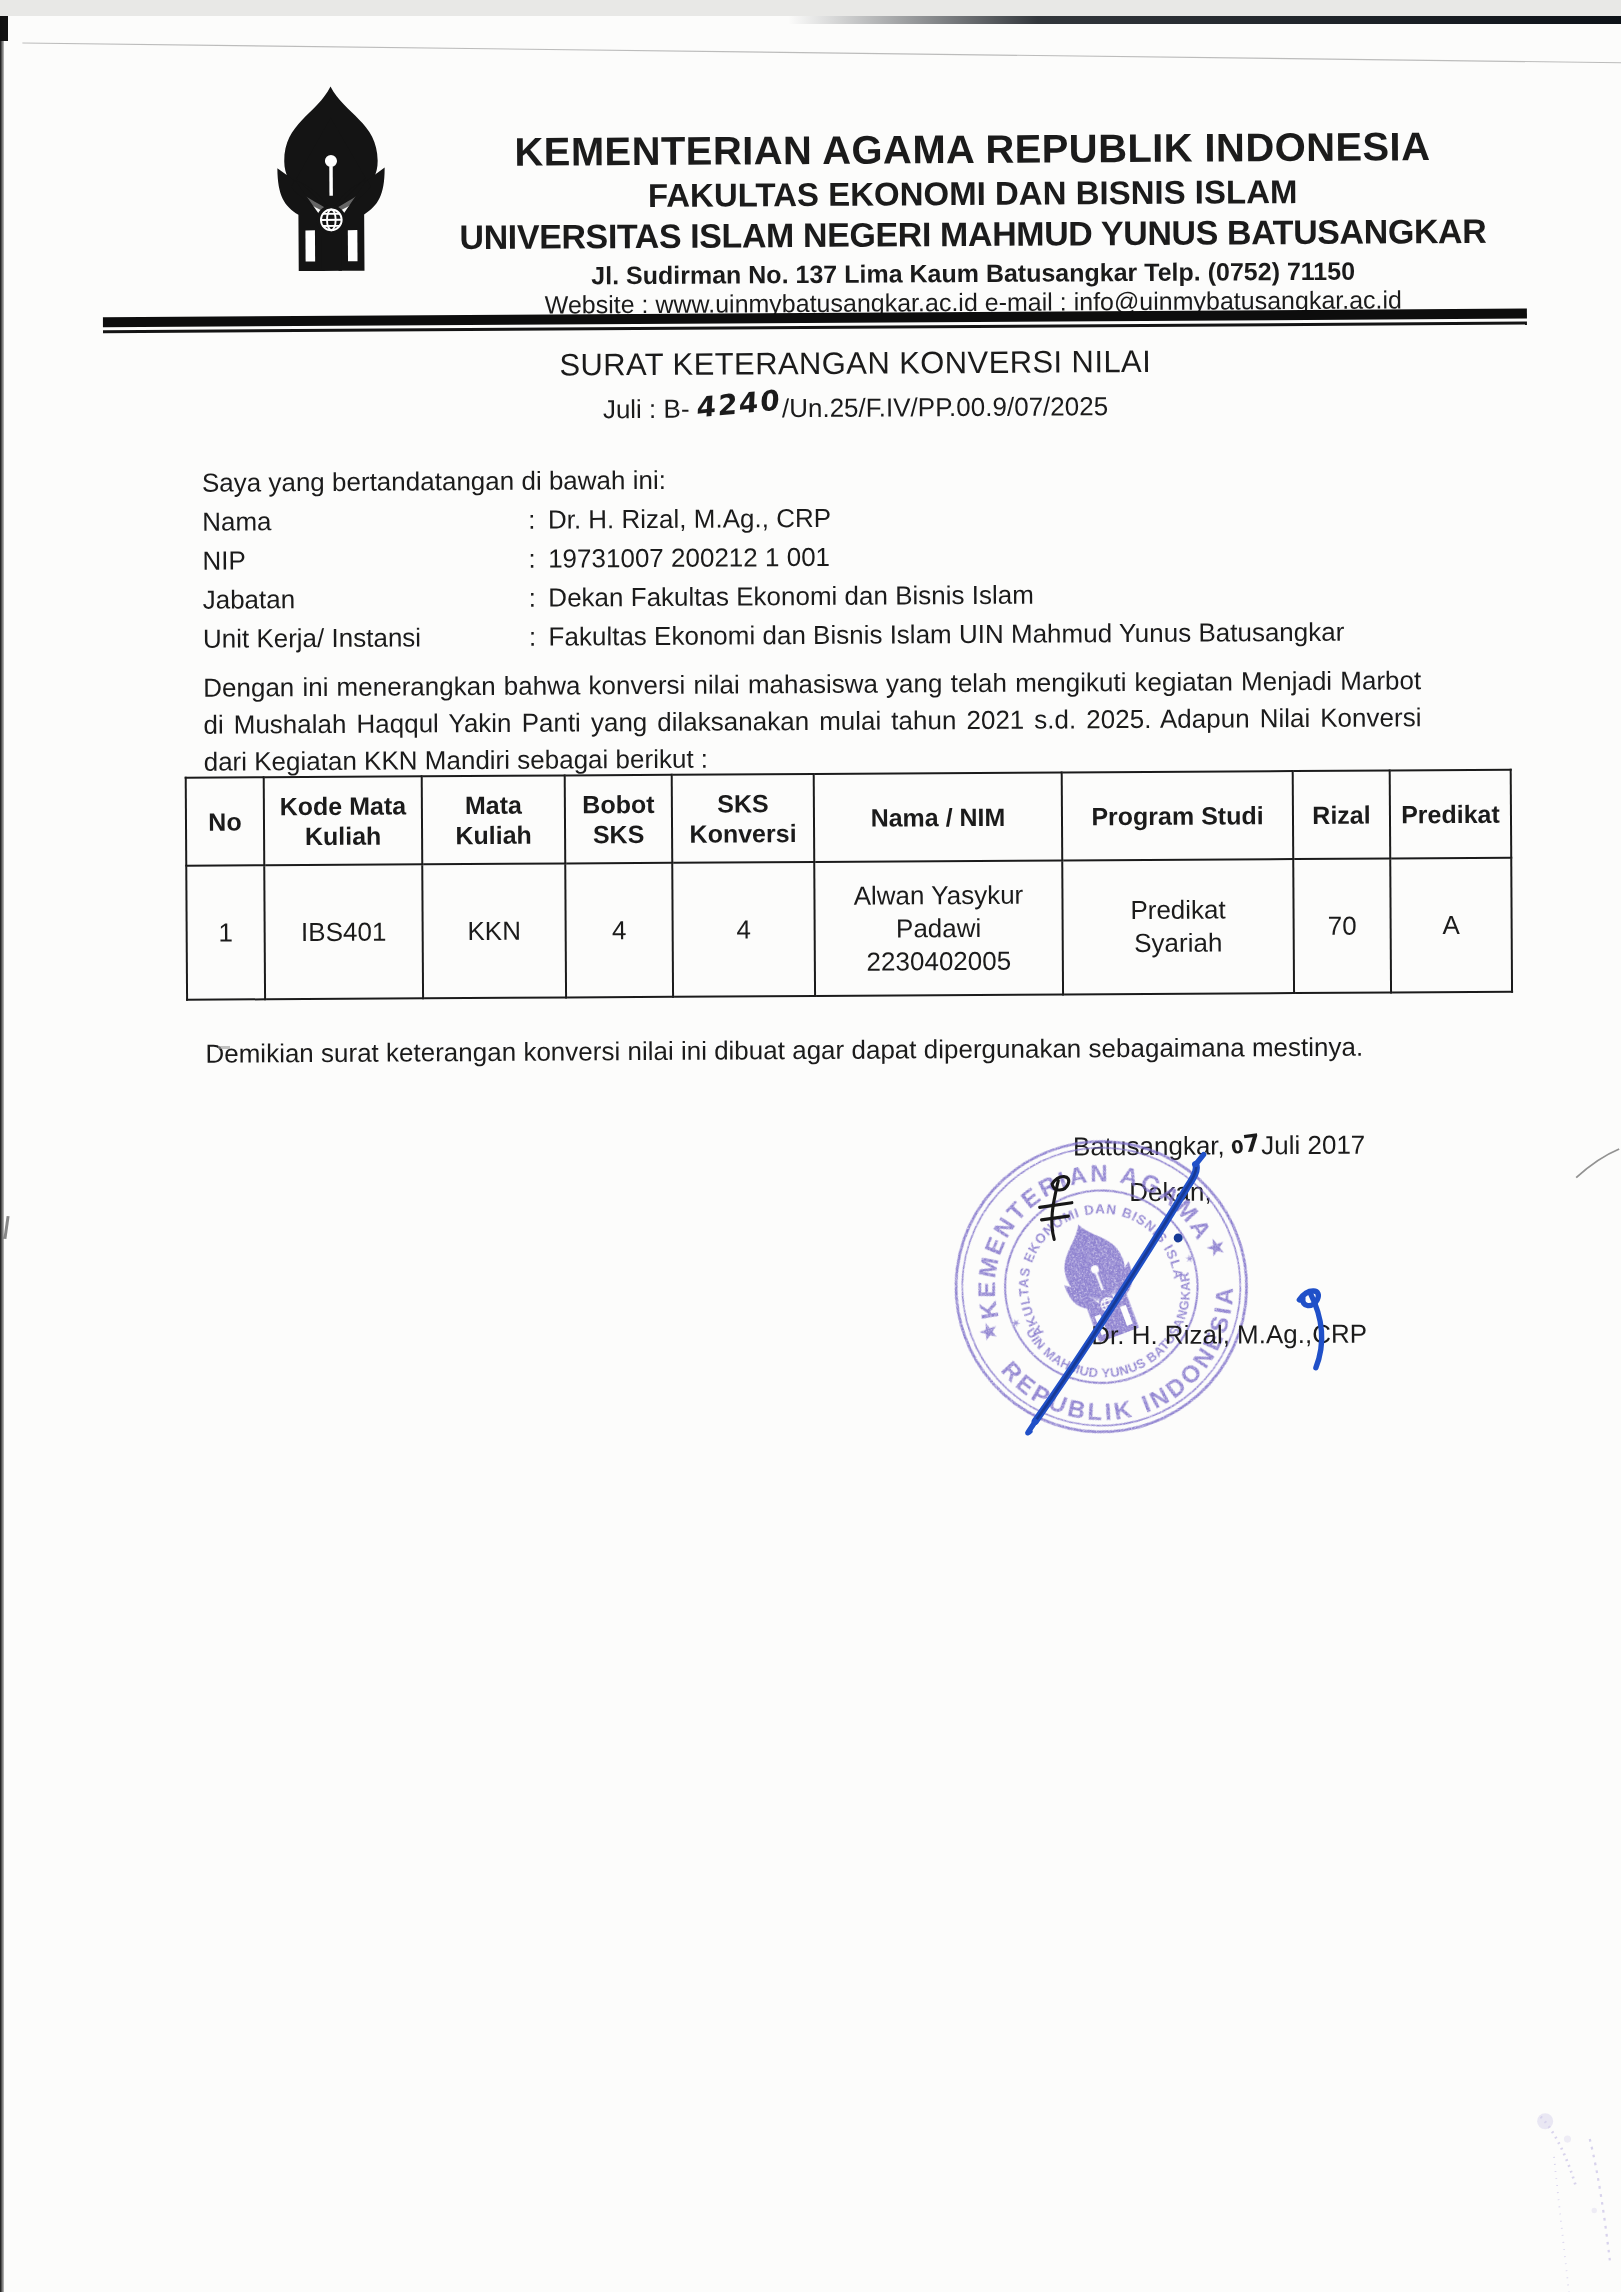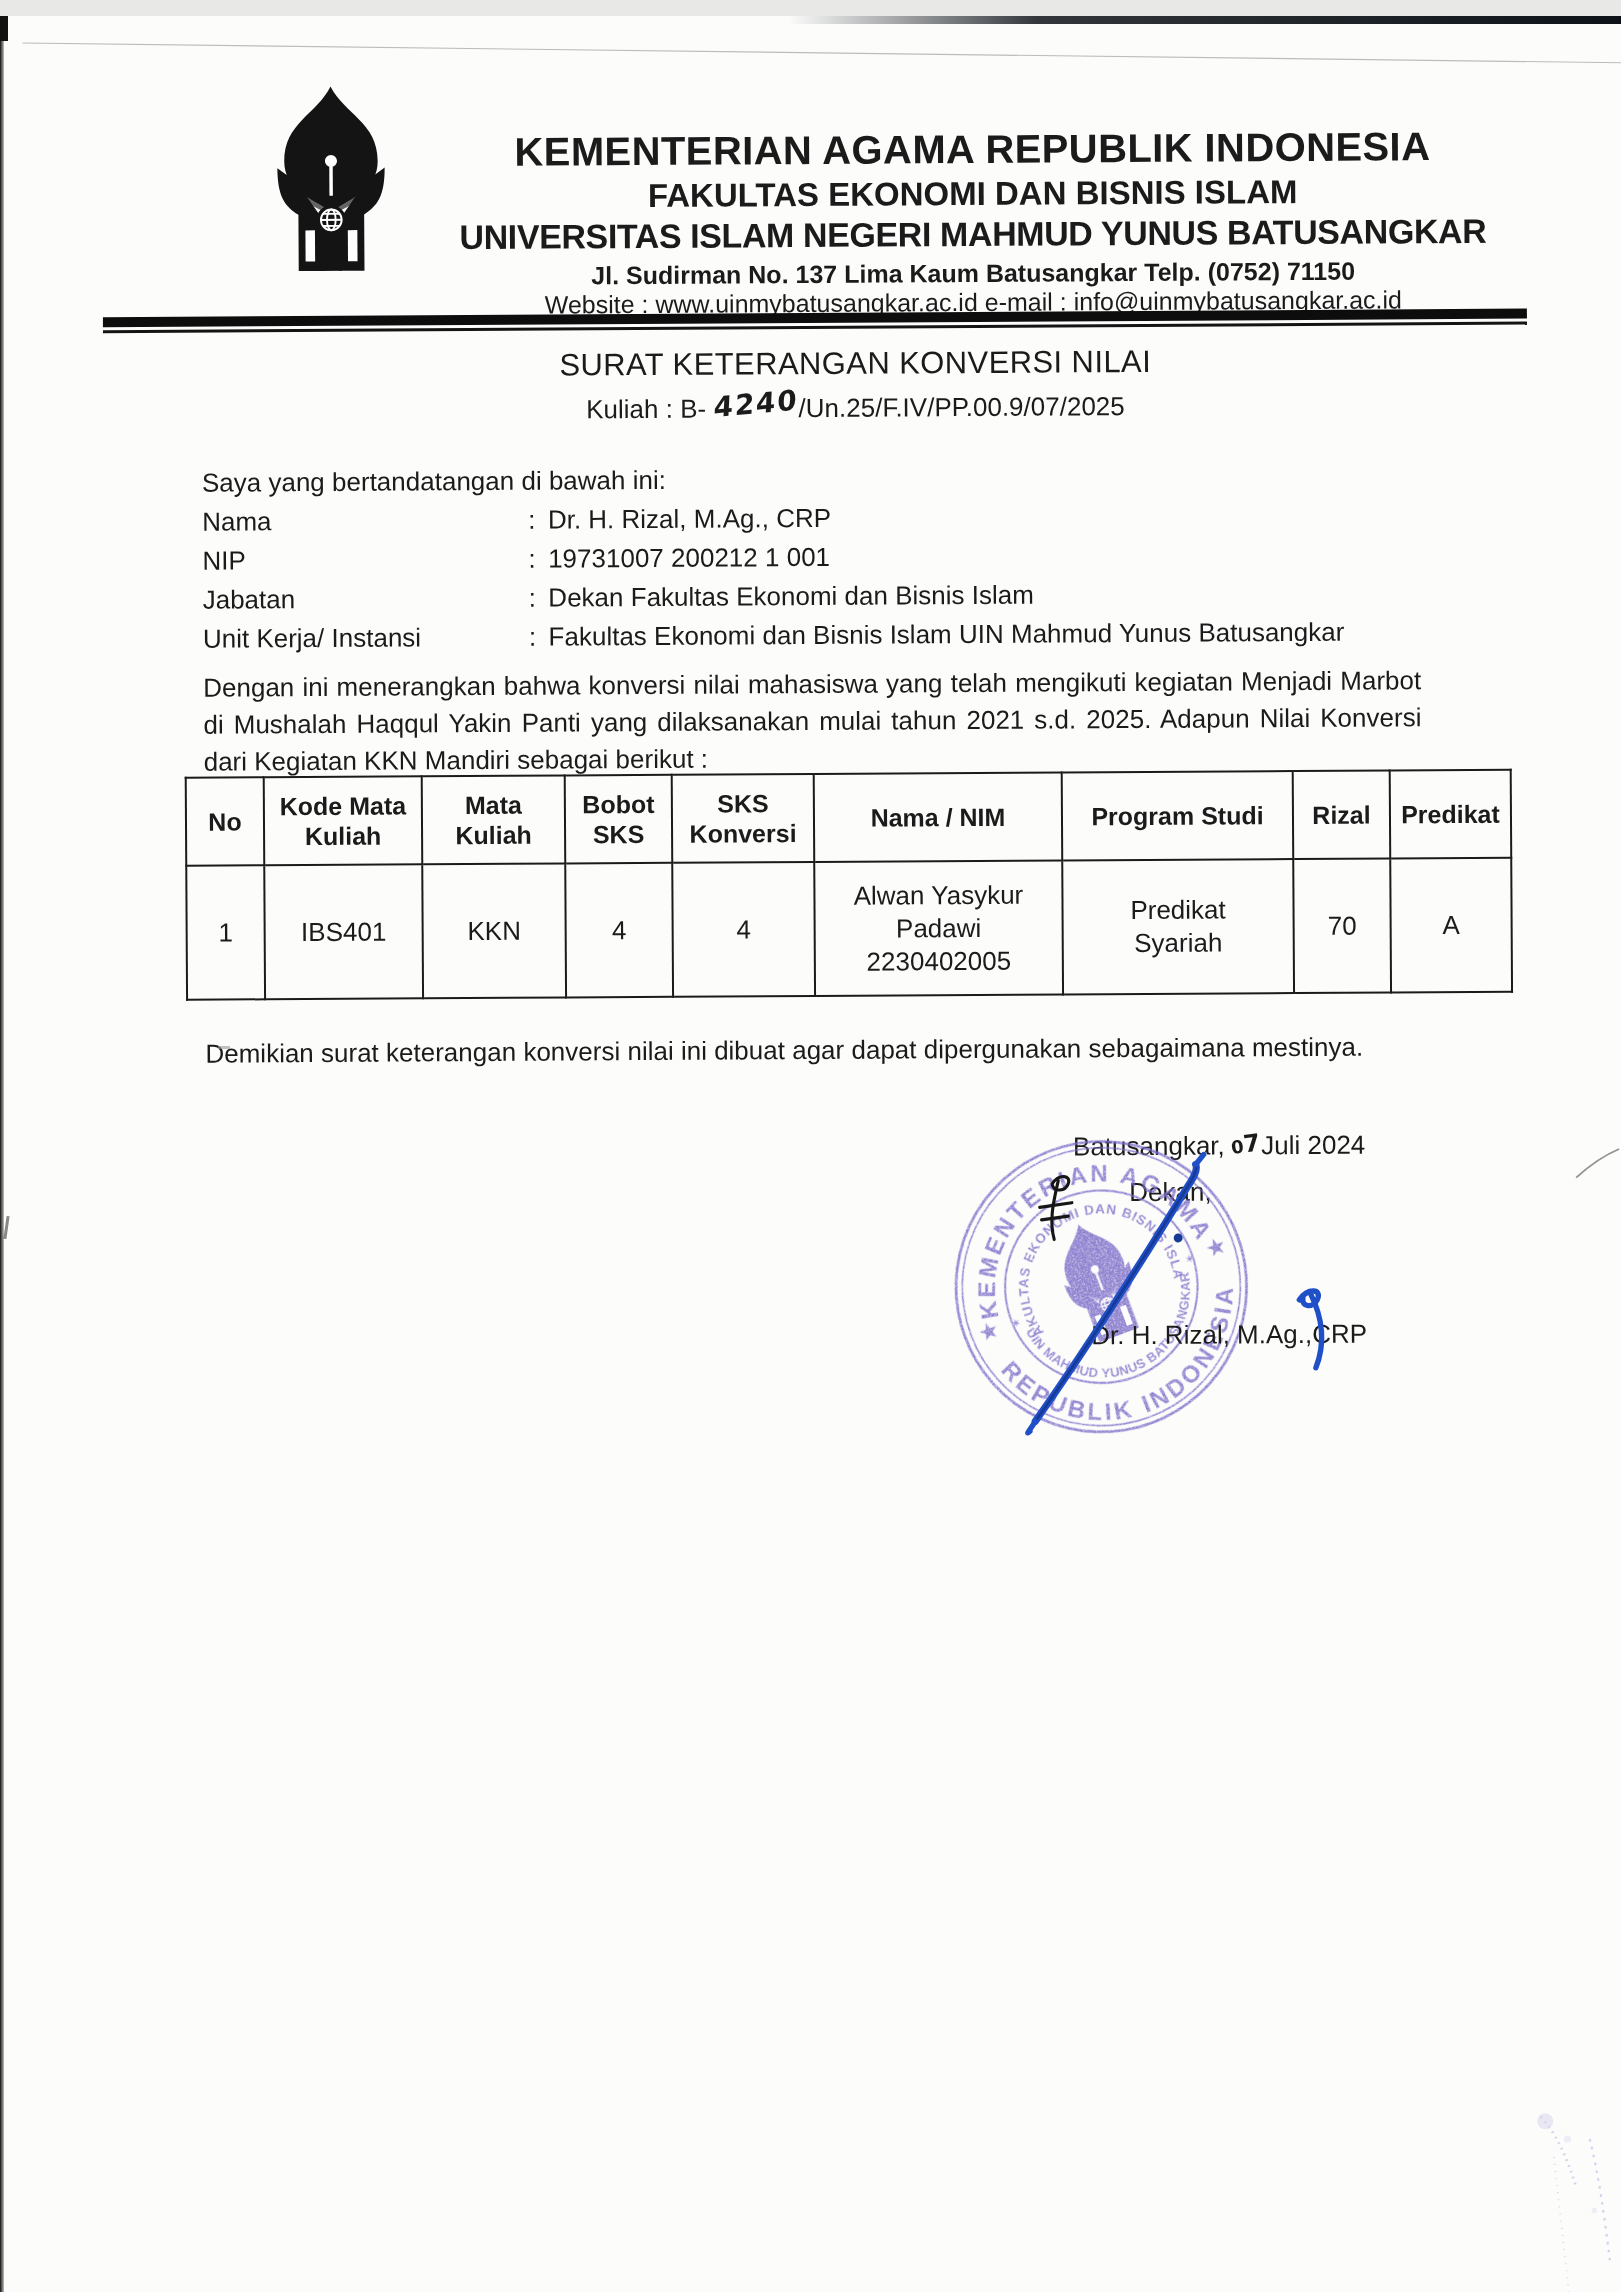--- a/index.html
+++ b/index.html
@@ -107,21 +107,21 @@
       <div class="lh4">Jl.  Sudirman No. 137 Lima Kaum Batusangkar  Telp. (0752) 71150</div>
       <div class="lh5">Website : www.uinmybatusangkar.ac.id  e-mail : info@uinmybatusangkar.ac.id</div>
     </div>
     <div class="rule">
       <div class="bar"></div>
         <div class="thin"></div>
     </div>
 
     <div class="title-block">
       <div class="title">SURAT KETERANGAN KONVERSI NILAI</div>
-      <div class="nomor"><span>Kuliah : B- </span><span class="hw-num">4240</span><span>/Un.25/F.IV/PP.00.9/07/2025</span></div>
+      <div class="nomor"><span>Juli : B- </span><span class="hw-num">4240</span><span>/Un.25/F.IV/PP.00.9/07/2025</span></div>
     </div>
 
     <div class="details">
       <div>Saya yang bertandatangan di bawah ini:</div>
       <div class="drow">
         <div class="dlabel">Nama</div>
         <div class="dcolon">:</div>
         <div>Dr. H. Rizal, M.Ag., CRP</div>
       </div>
       <div class="drow">
@@ -183,21 +183,21 @@
             <div class="prodi-inner">Predikat Syariah</div>
           </td>
           <td>70</td>
           <td>A</td>
         </tr>
       </tbody>
     </table>
 
     <div class="closing">Demikian surat keterangan konversi nilai ini dibuat agar dapat dipergunakan sebagaimana mestinya.</div>
 
-    <div class="sig-date"><span>Batusangkar,</span><span class="hw07">07</span><span>Juli  2024</span></div>
+    <div class="sig-date"><span>Batusangkar,</span><span class="hw07">07</span><span>Juli  2017</span></div>
     <div class="sig-dekan">Dekan,</div>
 
     <svg class="dekan-flourish" viewBox="0 0 60 85">
       <g fill="none" stroke="#161616" stroke-width="3.5" stroke-linecap="round">
         <path d="M22,14 C30,2 44,4 40,14 C37,22 24,24 22,14 Z"></path>
         <path d="M29,10 C24,32 18,54 24,76"></path>
         <path d="M8,40 L44,35"></path>
         <path d="M10,54 L40,50"></path>
       </g>
     </svg>

